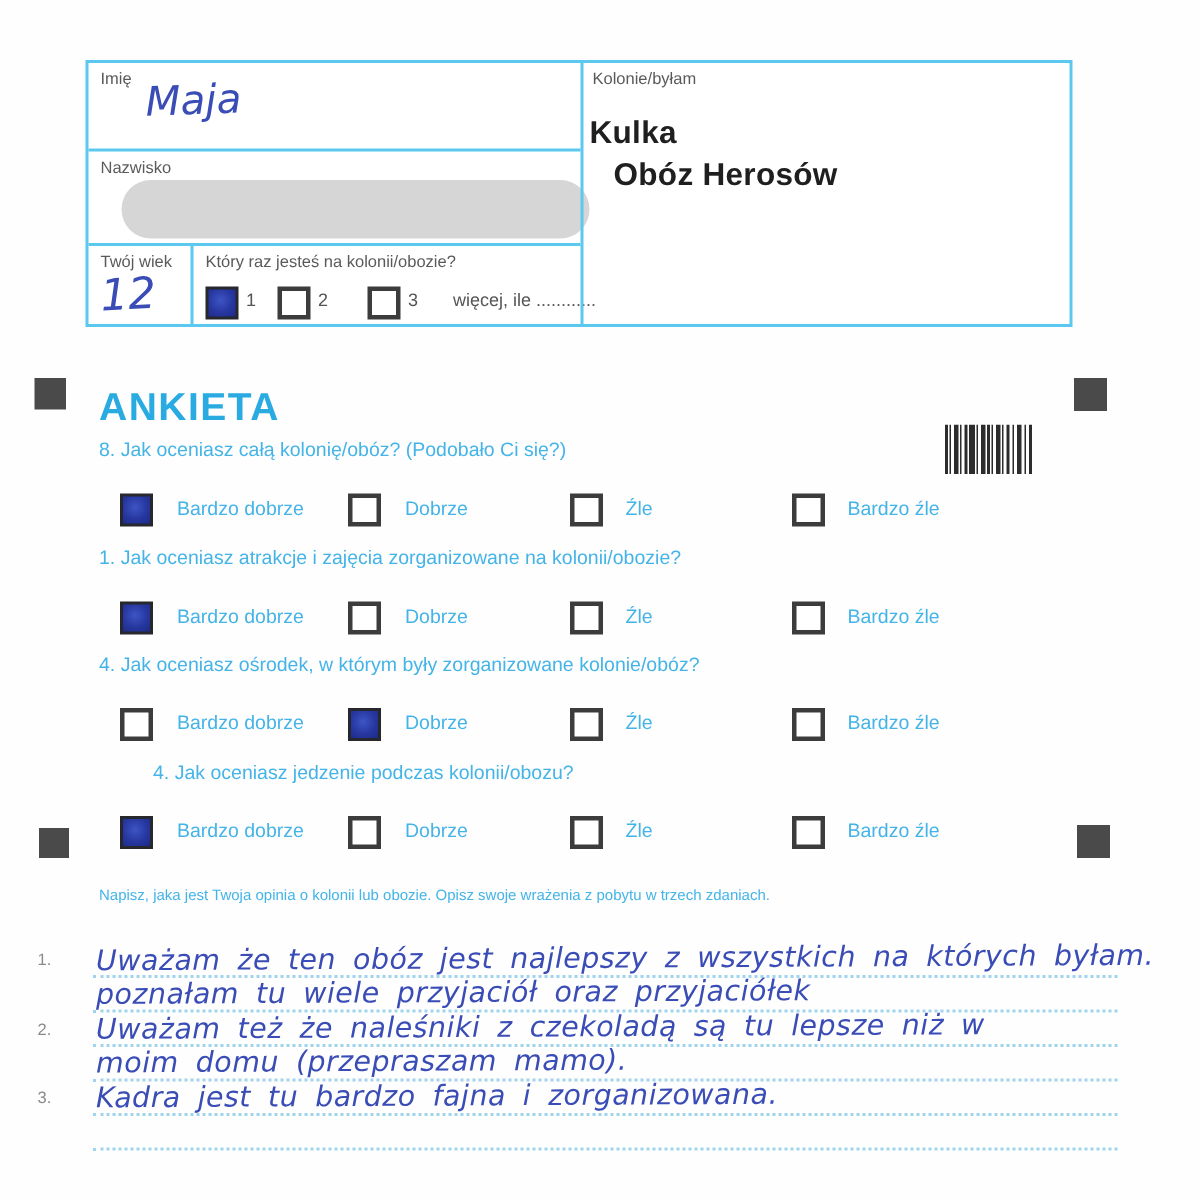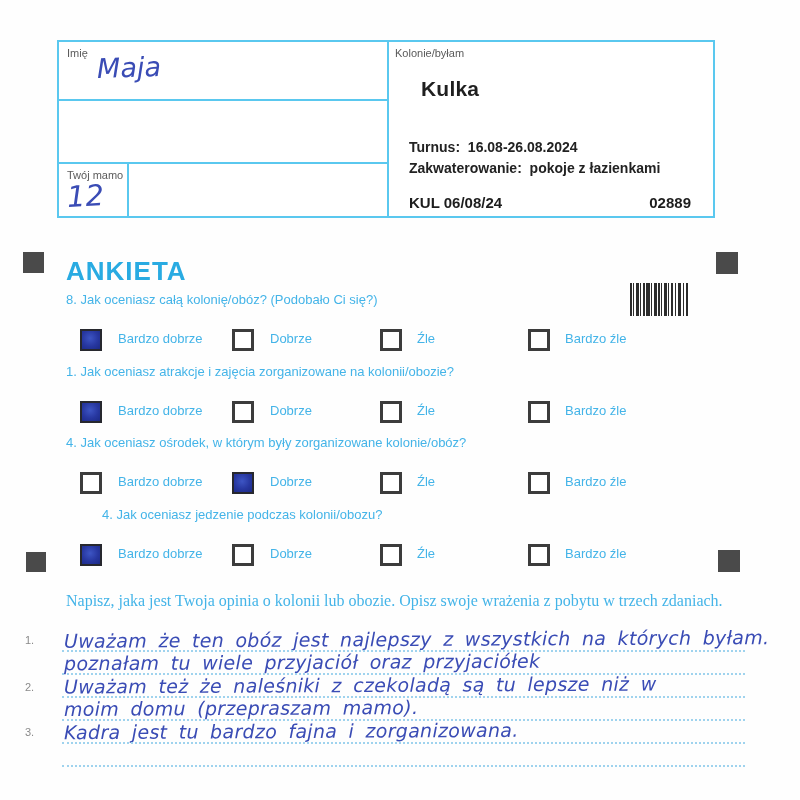--- a/index.html
+++ b/index.html
@@ -34,65 +34,68 @@
 
   
   .mark{position:absolute;background:#4a4a4a;}
 
   
   .ankieta-title{left:66px;top:256px;font-size:26px;font-weight:bold;color:#29abe2;letter-spacing:1px;}
   .question{position:absolute;left:66px;font-size:13px;color:#44b4e8;}
   .opt-label{position:absolute;font-size:13px;color:#44b4e8;}
 
   
-  .prompt{left:66px;top:592px;font-size:16px;color:#44b4e8;font-family:Liberation Serif, serif;}
+  .prompt{left:66px;top:592px;font-size:10px;color:#44b4e8;}
   .dotline{position:absolute;left:62px;width:683px;border-bottom:2px dotted #9fd3ee;height:0;}
   .hw-line{position:absolute;left:64px;white-space:nowrap;font-size:19px;
            word-spacing:5px;letter-spacing:.3px;transform:rotate(-.3deg);}
   .line-num{position:absolute;left:25px;font-size:11px;color:#8a8a8a;}
 
   .barcode{left:630px;top:283px;}
 </style>
 </head>
 <body>
 
 <div class="abs form-box">
 
   <div class="cell" style="left:0;top:0;width:328px;height:57px;">
     <div class="cell-label">Imię</div>
     <div class="abs handwriting hw-name" style="left:38px;top:10px;">Maja</div>
   </div>
   <div class="h-div" style="top:57px;width:328px;"></div>
 
+  <div class="cell" style="left:0;top:59px;width:328px;height:61px;">
+    <div class="cell-label">Nazwisko</div>
+    <div class="redaction" style="left:22px;top:19px;width:312px;height:39px;"></div>
+  </div>
   <div class="h-div" style="top:120px;width:328px;"></div>
 
   <div class="cell" style="left:0;top:122px;width:68px;height:54px;">
-    <div class="cell-label">Twój mamo</div>
+    <div class="cell-label">Twój wiek</div>
     <div class="abs handwriting hw-age" style="left:8px;top:15px;">12</div>
   </div>
   <div class="v-div" style="left:68px;top:122px;height:54px;bottom:auto;"></div>
 
+  <div class="cell" style="left:70px;top:122px;width:258px;height:54px;">
+    <div class="cell-label" style="white-space:nowrap;">Który raz jesteś na kolonii/obozie?</div>
+    <div class="cb checked" style="left:8px;top:27px;"></div>
+    <div class="cb-num" style="left:35px;top:29px;">1</div>
+    <div class="cb" style="left:56px;top:27px;"></div>
+    <div class="cb-num" style="left:83px;top:29px;">2</div>
+    <div class="cb" style="left:116px;top:27px;"></div>
+    <div class="cb-num" style="left:143px;top:29px;">3</div>
+    <div class="cb-num" style="left:173px;top:29px;white-space:nowrap;">więcej, ile ............</div>
+  </div>
 
   <div class="v-div" style="left:328px;"></div>
 
   <div class="cell campbox" style="left:330px;top:0;width:324px;height:174px;">
     <div class="cell-label" style="left:6px;">Kolonie/byłam</div>
-    <div class="abs camp-title" style="left:32px;top:35px;">Kulka</div>
-    <div class="abs camp-meta" style="left:20px;top:97px;">
-      <span>Turnus:</span>&nbsp;
-      <span>16.08-26.08.2024</span>
-    </div>
-    <div class="abs camp-meta" style="left:20px;top:118px;">
-      <span>Zakwaterowanie:</span>&nbsp;
-      <span>pokoje z łazienkami</span>
-    </div>
-    <div class="camp-code-row">
-      <span>KUL 06/08/24</span>
-      <span>02889</span>
-    </div>
+    <div class="abs camp-title" style="left:4px;top:35px;">Kulka</div>
+    <div class="abs camp-title" style="left:20px;top:63px;">Obóz Herosów</div>
   </div>
 </div>
 
 <div class="mark" style="left:23px;top:252px;width:21px;height:21px;"></div>
 <div class="mark" style="left:716px;top:252px;width:22px;height:22px;"></div>
 <div class="mark" style="left:26px;top:552px;width:20px;height:20px;"></div>
 <div class="mark" style="left:718px;top:550px;width:22px;height:22px;"></div>
 
 <div class="abs ankieta-title">ANKIETA</div>
 

